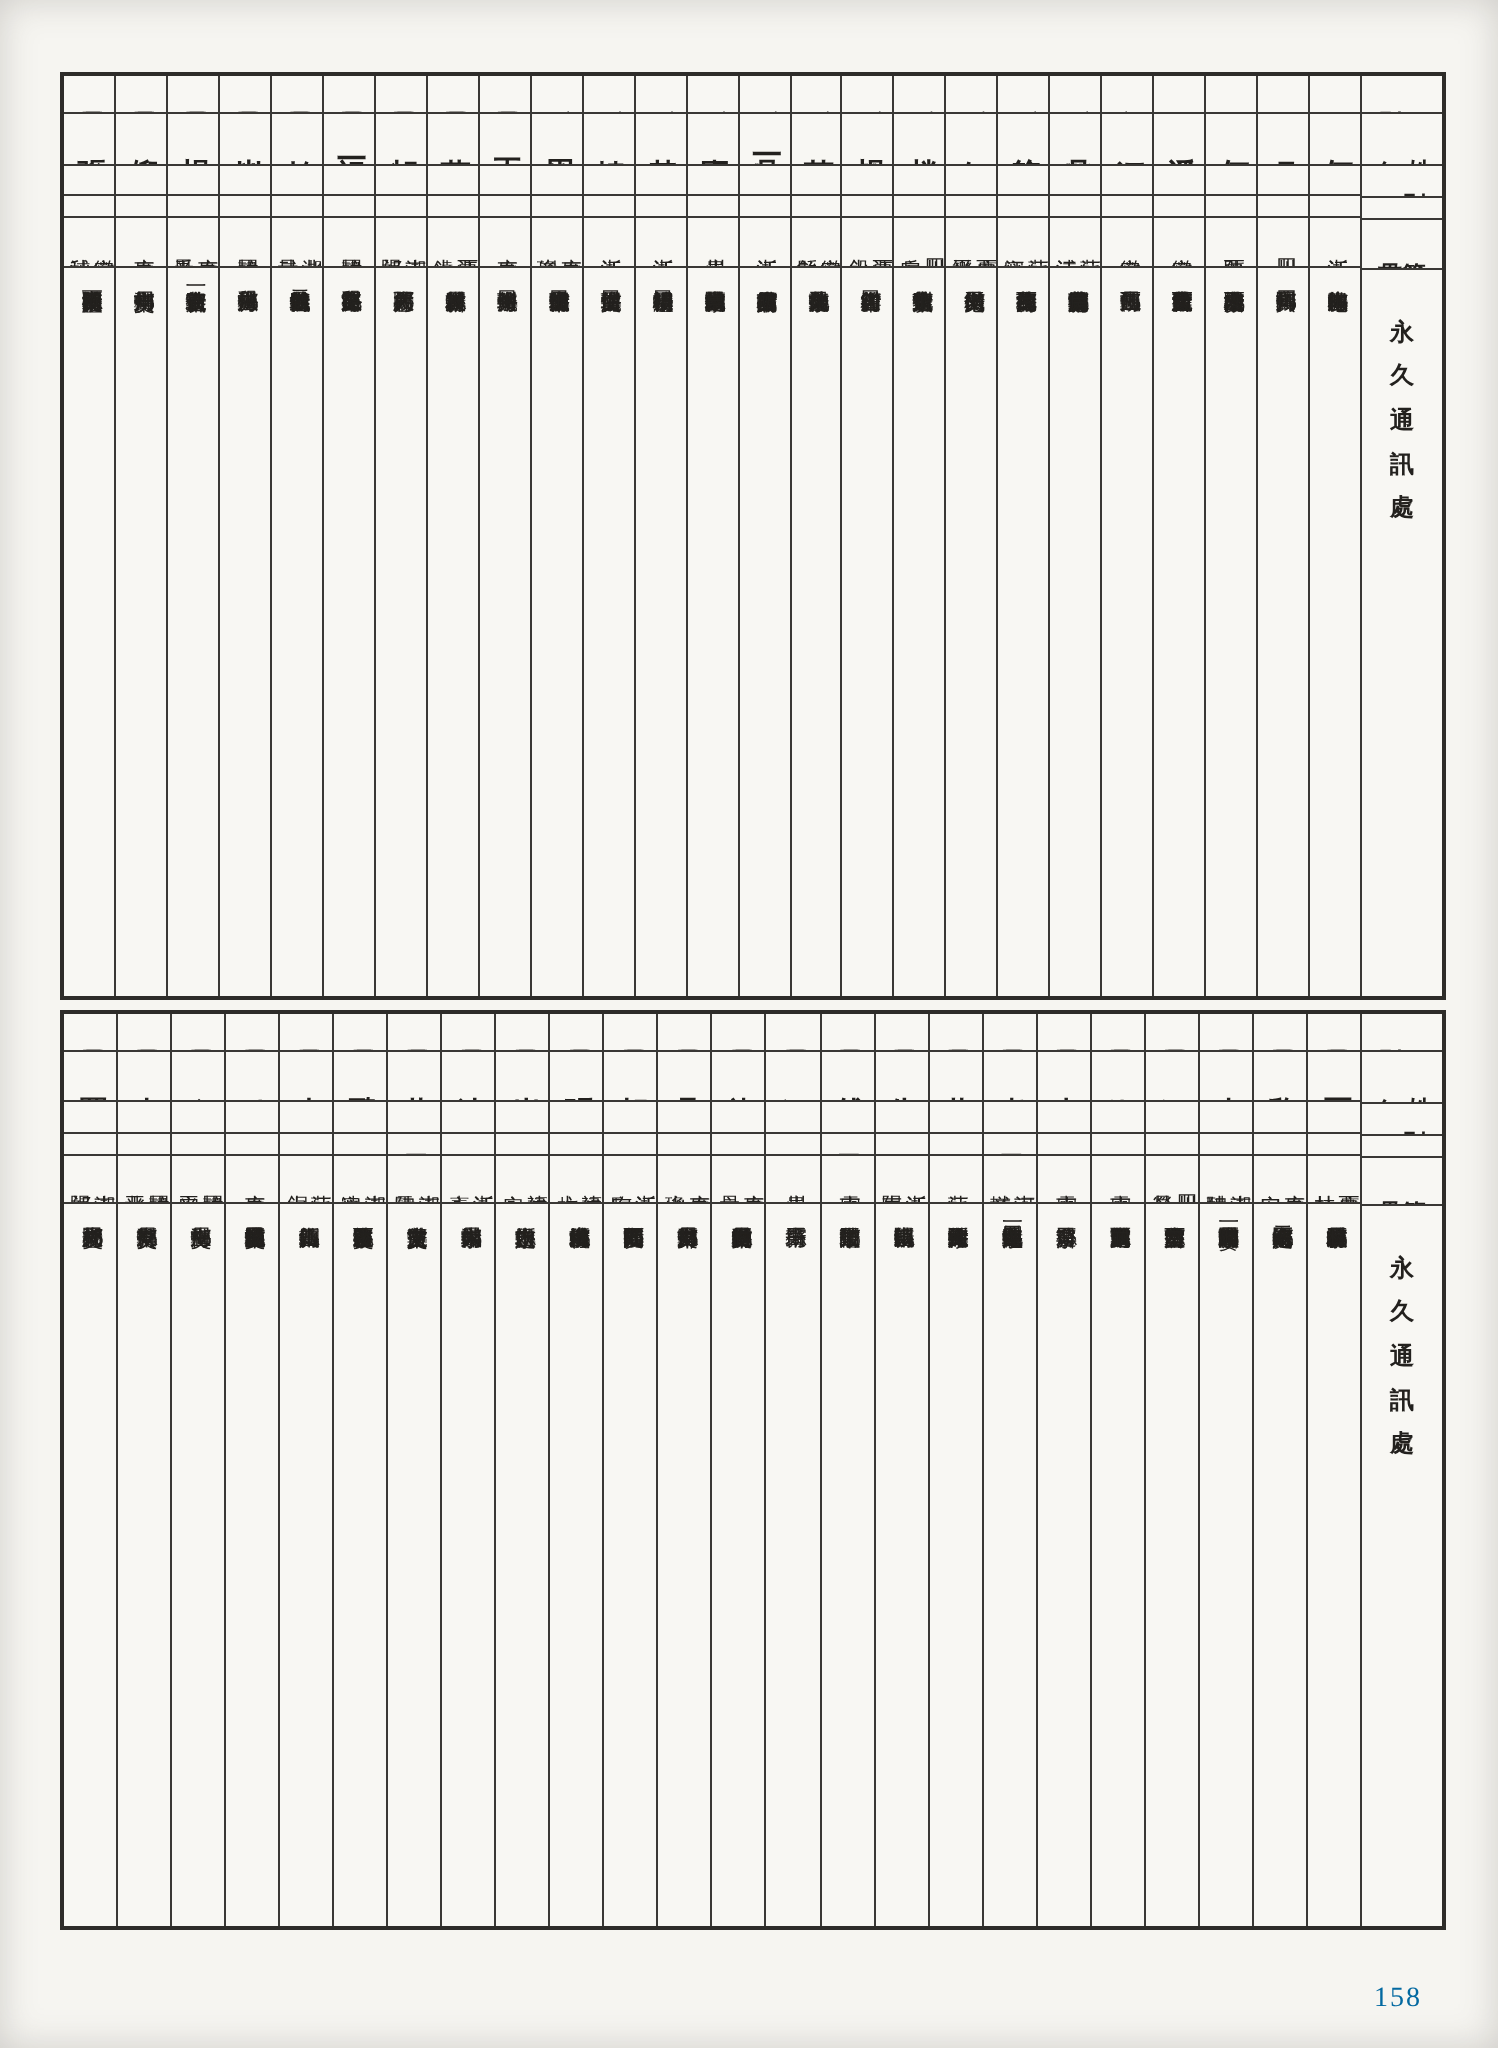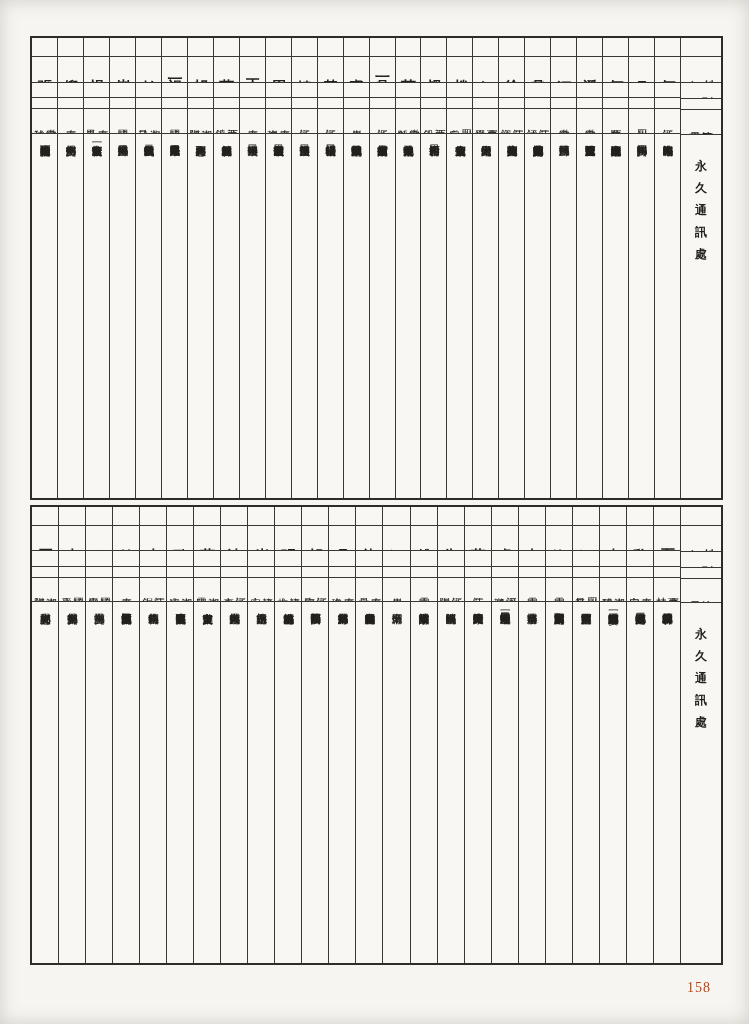--- a/index.html
+++ b/index.html
@@ -76,23 +76,23 @@
   .header-col .vtext { font-size:12px; font-weight:bold; }
   .h-pos    .vtext { letter-spacing:16px; margin-bottom:-16px; }
   .h-name   .vtext { letter-spacing:26px; margin-bottom:-26px; }
   .h-alias  .vtext { letter-spacing:8px;  margin-bottom:-8px; }
   .h-age    .vtext { letter-spacing:2px;  margin-bottom:-2px; }
   .h-native .vtext { letter-spacing:24px; margin-bottom:-24px; }
   .h-addr   .vtext { letter-spacing:22px; margin-bottom:-22px; }
 
   .page-num {
     position:absolute;
-    right:38px; bottom:28px;
+    right:38px; bottom:16px;
     font-size:14px;
-    color:#c2410c;
+    color:#0369a1;
     letter-spacing:1px;
   }
 </style>
 </head>
 <body>
 
 <div class="page">
   <div class="sheet">
 
     <div class="roster roster-top">

